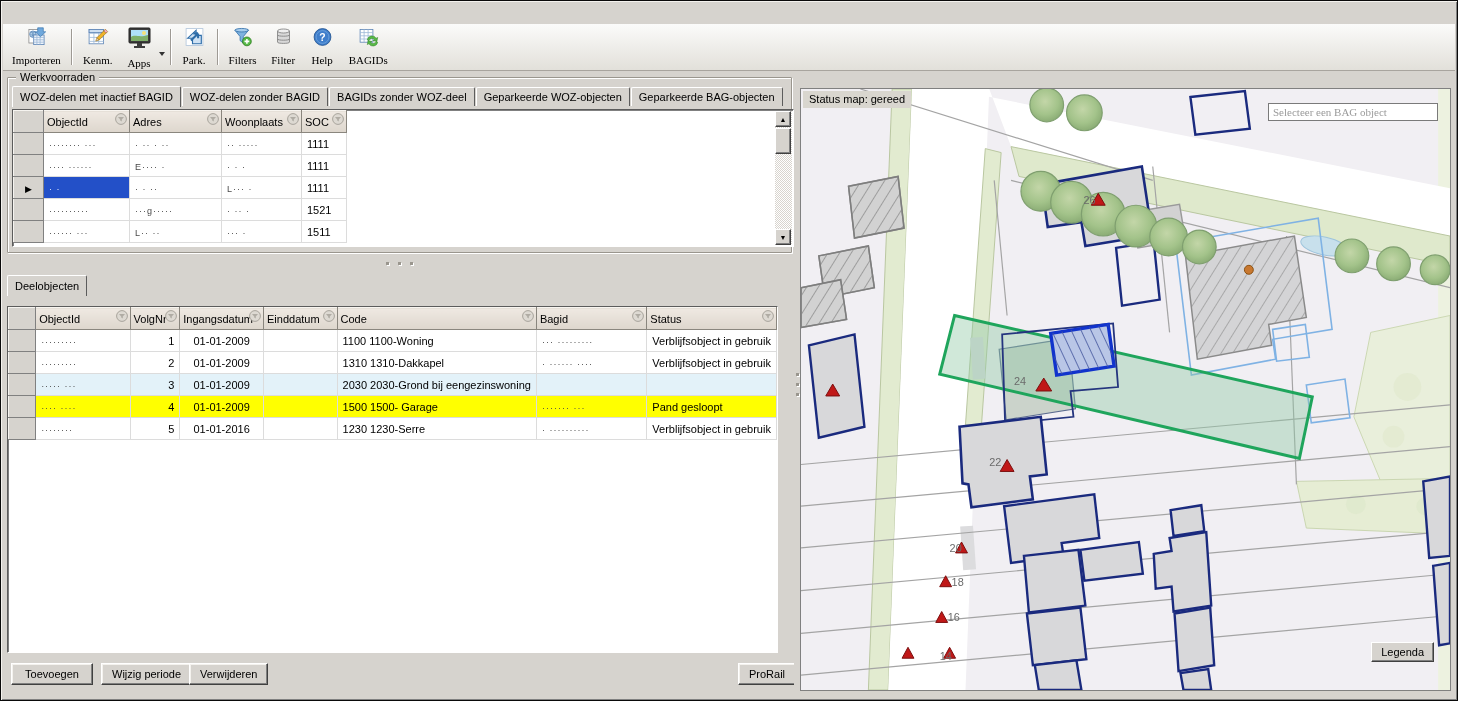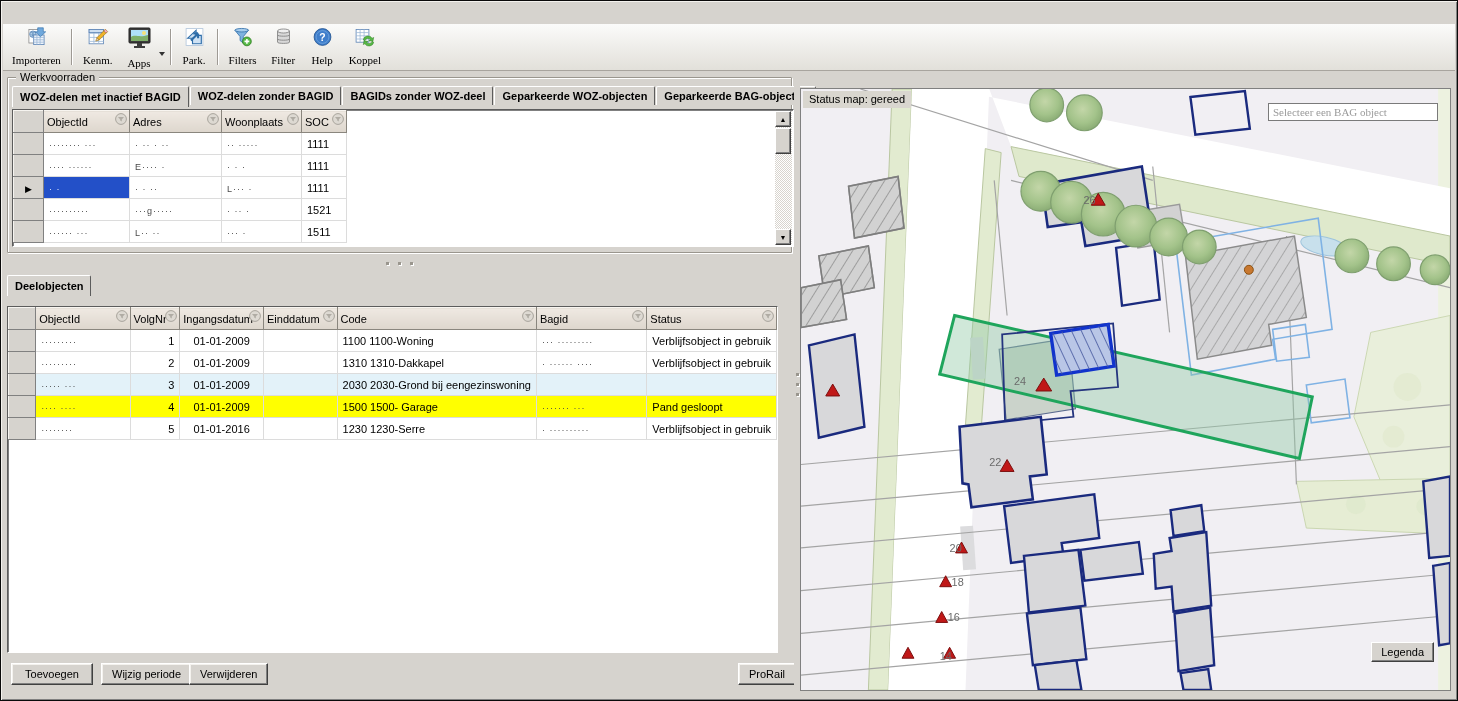--- a/index.html
+++ b/index.html
@@ -32,21 +32,21 @@
 
   
   .client { position:absolute; left:2px; top:70px; right:2px; bottom:2px; background:#D6D3CE; }
 
   .left-panel { position:absolute; left:0; top:0; width:791px; bottom:0; }
 
   .groupbox { position:absolute; left:4px; top:6px; width:785px; height:176px;
               border:1px solid #9a968e; box-shadow:inset 1px 1px 0 #fff, 1px 1px 0 #fff; border-radius:1px; }
   .groupbox-label { position:absolute; top:-7px; left:8px; background:#D6D3CE; padding:0 4px; font-size:11px; }
 
-  .tabs { position:absolute; left:4px; top:10px; display:flex; align-items:flex-start; height:21px;font-weight:bold; }
+  .tabs { position:absolute; left:4px; top:10px; display:flex; align-items:center; height:21px; }
   .tab { background:#D6D3CE; border:1px solid; border-color:#fff #5c5c5c #D6D3CE #fff;
          border-bottom:none; border-radius:2px 2px 0 0; font-size:11px; padding:3px 7px 3px;
          margin-right:1px; position:relative; height:19px; white-space:nowrap; }
   .tab.active { height:21px; z-index:3; padding-top:4px; box-shadow:0 1px 0 #D6D3CE; }
 
   .gridbox { position:absolute; background:#fff; border:1px solid; border-color:#5c5c5c #fff #fff #5c5c5c;
              box-shadow:inset 1px 1px 0 #808080; overflow:hidden; }
   #grid1box { left:4px; top:31px; width:782px; height:138px; }
   table.grid { border-collapse:collapse; table-layout:fixed; font-size:11px; }
   table.grid td, table.grid th { height:22px; overflow:hidden; white-space:nowrap; }
@@ -181,21 +181,21 @@
       </svg>
       <span class="tlabel">Help</span>
     </div>
     <div class="tbtn">
       <svg class="ticon" viewBox="0 0 25 25">
         <rect x="2" y="3" width="16" height="16" fill="#fff" stroke="#5b83b5"></rect>
         <path d="M2,7 h16 M2,11 h16 M2,15 h16 M7,3 v16 M12,3 v16" stroke="#9db9d8" fill="none"></path>
         <path d="M11,16 a6,6 0 0 1 11,-2 l2,-1 -1,5 -5,-1 2,-1 a4,4 0 0 0 -7,1 z" fill="#57b947" stroke="#2c7a1e" stroke-width=".6"></path>
         <path d="M24,19 a6,6 0 0 1 -11,2 l-2,1 1,-5 5,1 -2,1 a4,4 0 0 0 7,-1 z" fill="#57b947" stroke="#2c7a1e" stroke-width=".6"></path>
       </svg>
-      <span class="tlabel">Koppel</span>
+      <span class="tlabel">BAGIDs</span>
     </div>
   </div>
 
   <div class="client">
     <div class="left-panel">
 
       <div class="groupbox">
         <span class="groupbox-label">Werkvoorraden</span>
         <div class="tabs" style="top:8px;">
           <span class="tab active">WOZ-delen met inactief BAGID</span>

